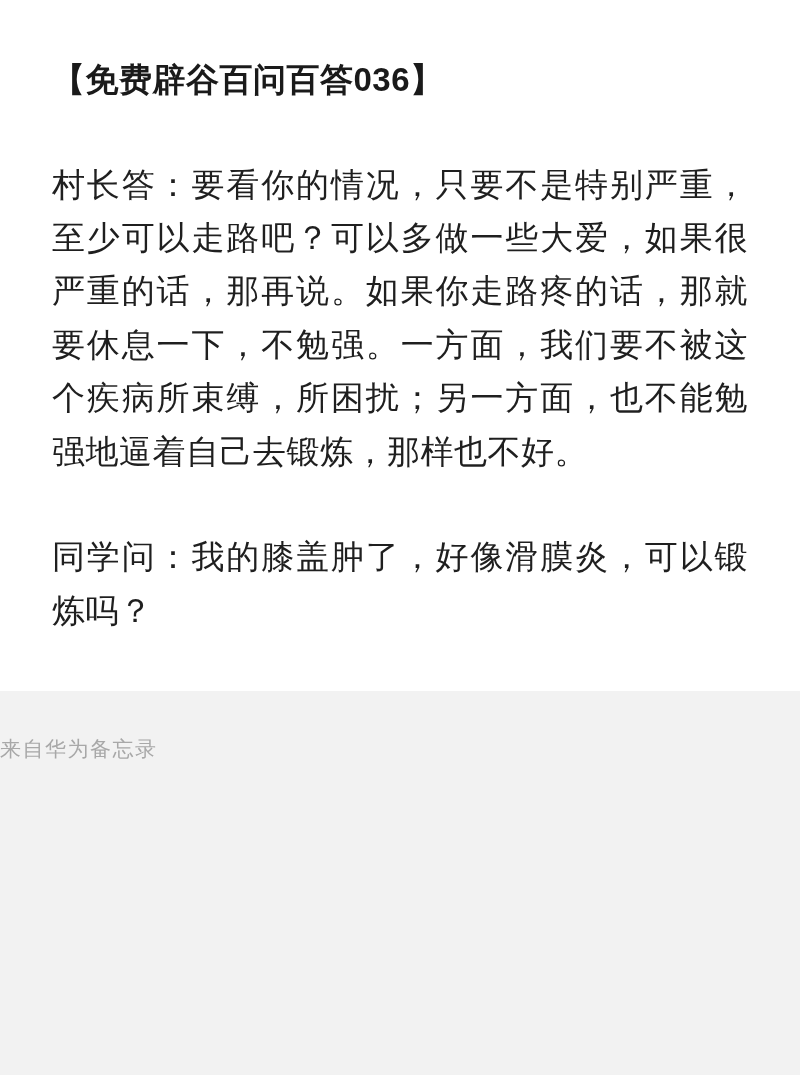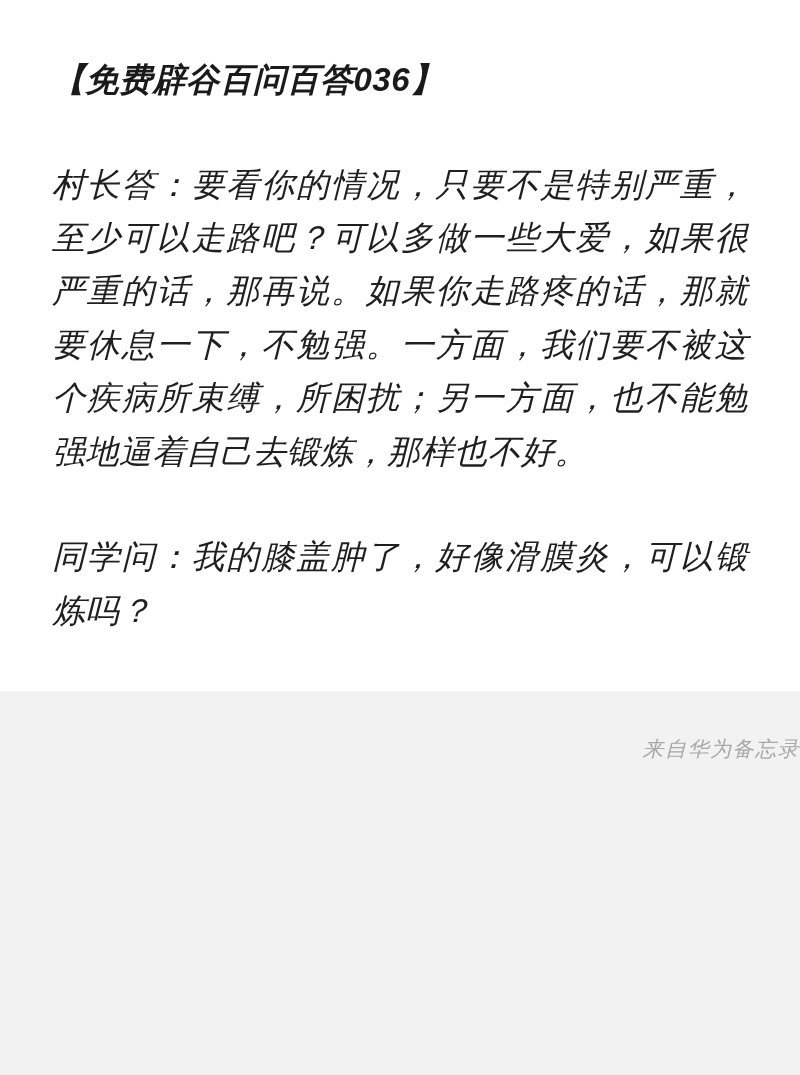--- a/index.html
+++ b/index.html
@@ -14,21 +14,20 @@
     overflow: hidden;
   }
   .page {
     position: relative;
     width: 800px;
     height: 1075px;
     background: #86efac;
     box-sizing: border-box;
     display: flex;
     flex-direction: column;
-    font-style: italic;
   }
   .note-card {
     background: #ffffff;
     flex: 0 0 auto;
     padding: 58px 52px 54px 52px;
     box-sizing: border-box;
     width: 800px;
   }
   .note-title {
     font-size: 33px;
@@ -48,21 +47,21 @@
     text-justify: inter-ideograph;
   }
   .note-para + .note-para {
     margin-top: 52px;
   }
   .footer-area {
     flex: 1 1 auto;
     background: #f2f2f2;
     display: flex;
     align-items: flex-start;
-    justify-content: flex-end;
+    justify-content: flex-start;
     padding-top: 44px;
     box-sizing: border-box;
   }
   .footer-source {
     font-size: 21px;
     color: #a8a8a8;
     letter-spacing: 1.5px;
   }
 </style>
 </head>

